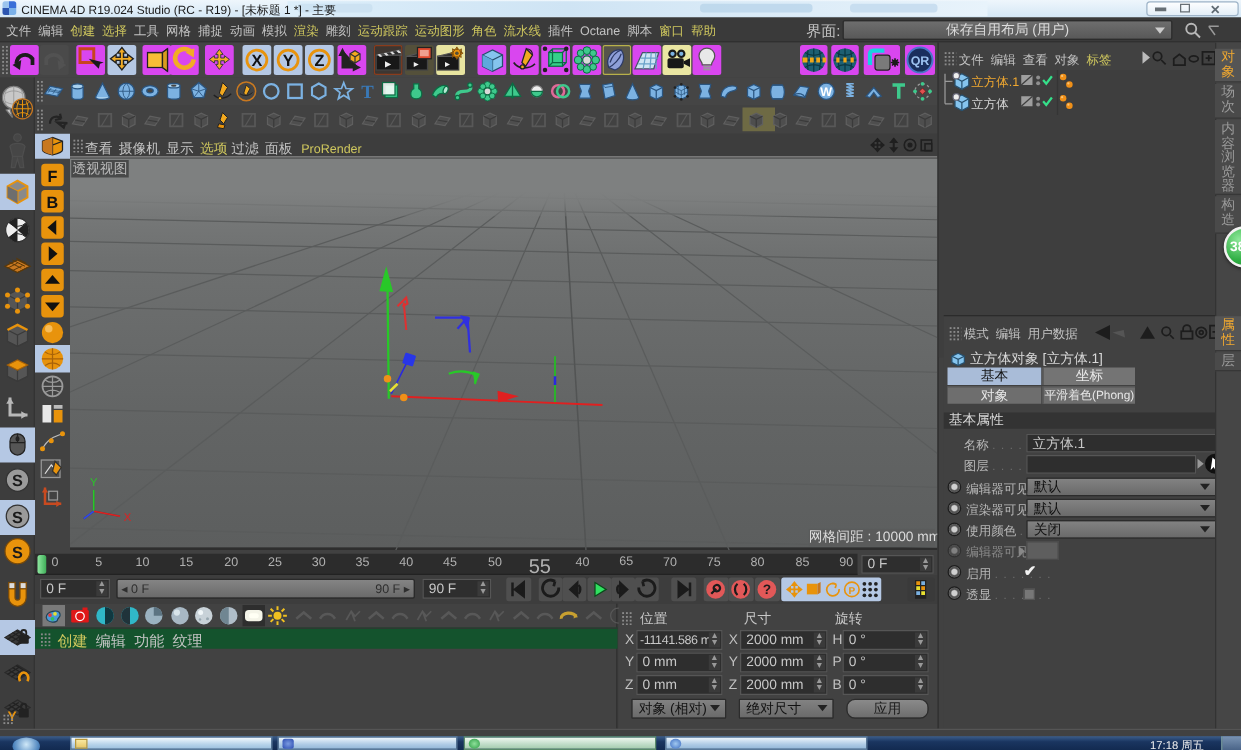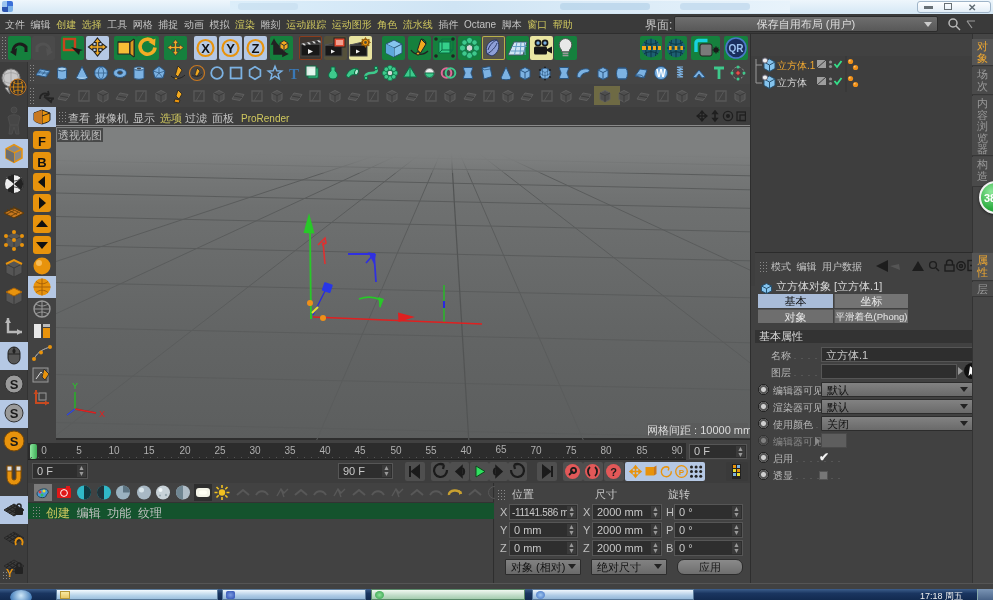--- a/index.html
+++ b/index.html
@@ -1,36 +1,37 @@
 <!DOCTYPE html>
 <html><head><meta charset="utf-8"><style>
 *{margin:0;padding:0;box-sizing:border-box}
 html,body{width:993px;height:600px;overflow:hidden;background:#414141;font-family:"Liberation Sans",sans-serif;position:relative}
 .a{position:absolute}
 .t{white-space:nowrap}
 .dots{background-image:radial-gradient(#8a8a8a 0.8px,transparent 0.9px);background-size:3px 3px}
 .mi{color:#c3c3c3;font-size:12px}
 .yl{color:#cfc75e}
-.btn1{position:absolute;top:2px;height:24px;width:23px;background:#15803d;border-radius:2px}
+.btn1{position:absolute;top:2px;height:24px;width:23px;background:#d946ef;border-radius:2px}
 .fld{position:absolute;background:#2e2e2e;border:1px solid #565656;color:#c8c8c8;font-size:11px;line-height:13px;padding-left:4px}
 .dd{position:absolute;background:linear-gradient(#828282,#6a6a6a);border:1px solid #2c2c2c;color:#111;font-size:11px;padding-left:5px;border-radius:1px}
 .ddarr{position:absolute;right:4px;top:4px;width:0;height:0;border-left:4px solid transparent;border-right:4px solid transparent;border-top:5px solid #222}
 .spin{position:absolute;right:1px;top:1px;bottom:1px;width:9px;background:#3a3a3a;color:#999;font-size:7px;line-height:6px;text-align:center}
 .vtab{position:absolute;left:972px;width:21px;background:#4a4a4a;color:#9a9a9a;text-align:center;font-size:11px;line-height:11.5px;padding-top:2px;border-bottom:1px solid #373737;overflow:hidden}
 .rlab{position:absolute;color:#b9b9b9;font-size:10px}
 .rdots{color:#6f6f6f;font-size:9px;letter-spacing:1px}
 .radio{position:absolute;width:11px;height:11px;border-radius:50%;border:1px solid #1e1e1e;background:radial-gradient(circle at 50% 50%,#cfcfcf 0 2px,#555 3px 4px,#9a9a9a 4.5px)}
 </style></head><body>
 
 <div class="a" style="left:0;top:0;width:993px;height:14px;background:linear-gradient(#eef6fc,#d4e7f5)">
  <div class="a" style="left:230px;top:1px;width:560px;height:12px;background:linear-gradient(90deg,#dceefa,#cfe4f4 40%,#e8f3fb)"></div>
     <div class="a" style="left:560px;top:3px;width:90px;height:7px;background:#b9d4ea;border-radius:3px;opacity:.8"></div>
     <div class="a" style="left:680px;top:3px;width:70px;height:7px;background:#c2daee;border-radius:3px;opacity:.8"></div>
     <div class="a" style="left:238px;top:3px;width:60px;height:7px;background:#c8deef;border-radius:3px;opacity:.7"></div>
  <div class="a" style="left:2px;top:1px;width:11px;height:11px;border-radius:2px;background:conic-gradient(#3a6fd8 0 90deg,#7ab0e8 0 180deg,#2c55b0 0 270deg,#9cc4ee 0)"></div>
+ <div class="a t" style="left:17px;top:2px;font-size:9.5px;color:#1a1a1a">CINEMA 4D R19.024 Studio (RC - R19) - [未标题 1 *] - 主要</div>
  <div class="a" style="left:917px;top:1px;width:74px;height:12px;background:linear-gradient(#fdfeff,#e3eef7);border:1px solid #9fb4c8;border-radius:3px"></div>
  <div class="a" style="left:924px;top:6px;width:9px;height:3px;background:#676f75"></div>
  <div class="a" style="left:944px;top:3px;width:8px;height:7px;border:1.5px solid #676f75"></div>
  <div class="a" style="left:968px;top:2px;color:#5f6a72;font-size:10px;font-weight:bold">✕</div>
 </div>
 
 <div class="a" style="left:0;top:14px;width:993px;height:20px;background:#3a3a3a;border-bottom:1px solid #2e2e2e">
  <div class="a t" style="left:5px;top:4px;font-size:10px;color:#c3c3c3">文件&nbsp;&nbsp;编辑&nbsp;&nbsp;<span class="yl">创建&nbsp;&nbsp;选择</span>&nbsp;&nbsp;工具&nbsp;&nbsp;网格&nbsp;&nbsp;捕捉&nbsp;&nbsp;动画&nbsp;&nbsp;模拟&nbsp;&nbsp;<span class="yl">渲染</span>&nbsp;&nbsp;雕刻&nbsp;&nbsp;<span class="yl">运动跟踪&nbsp;&nbsp;运动图形&nbsp;&nbsp;角色&nbsp;&nbsp;流水线</span>&nbsp;&nbsp;插件&nbsp;&nbsp;Octane&nbsp;&nbsp;脚本&nbsp;&nbsp;<span class="yl">窗口&nbsp;&nbsp;帮助</span></div>
  <div class="a mi t" style="left:645px;top:3px">界面:</div>
  <div class="a" style="left:674px;top:2px;width:264px;height:16px;background:linear-gradient(#6e6e6e,#585858);border:1px solid #2c2c2c;border-radius:2px;color:#ddd;font-size:11px;text-align:center;line-height:15px">保存自用布局 (用户)<span style="position:absolute;right:5px;top:5px;width:0;height:0;border-left:4px solid transparent;border-right:4px solid transparent;border-top:5px solid #ccc"></span></div>
@@ -741,34 +742,38 @@
 <div class="a" style="left:43px;top:2px;width:16px;text-align:center;color:#b0b0b0;font-size:10px">5</div>
 <div class="a" style="left:78px;top:2px;width:16px;text-align:center;color:#b0b0b0;font-size:10px">10</div>
 <div class="a" style="left:113px;top:2px;width:16px;text-align:center;color:#b0b0b0;font-size:10px">15</div>
 <div class="a" style="left:149px;top:2px;width:16px;text-align:center;color:#b0b0b0;font-size:10px">20</div>
 <div class="a" style="left:184px;top:2px;width:16px;text-align:center;color:#b0b0b0;font-size:10px">25</div>
 <div class="a" style="left:219px;top:2px;width:16px;text-align:center;color:#b0b0b0;font-size:10px">30</div>
 <div class="a" style="left:254px;top:2px;width:16px;text-align:center;color:#b0b0b0;font-size:10px">35</div>
 <div class="a" style="left:289px;top:2px;width:16px;text-align:center;color:#b0b0b0;font-size:10px">40</div>
 <div class="a" style="left:324px;top:2px;width:16px;text-align:center;color:#b0b0b0;font-size:10px">45</div>
 <div class="a" style="left:360px;top:2px;width:16px;text-align:center;color:#b0b0b0;font-size:10px">50</div>
-<div class="a" style="left:395px;top:2px;width:16px;text-align:center;color:#b0b0b0;font-size:10px">55</div>
+<div class="a" style="left:395px;top:2px;width:16px;text-align:center;color:#b0b0b0;font-size:16px">55</div>
 <div class="a" style="left:430px;top:2px;width:16px;text-align:center;color:#b0b0b0;font-size:10px">40</div>
 <div class="a" style="left:465px;top:1px;width:16px;text-align:center;color:#b0b0b0;font-size:10px">65</div>
 <div class="a" style="left:500px;top:2px;width:16px;text-align:center;color:#b0b0b0;font-size:10px">70</div>
 <div class="a" style="left:535px;top:2px;width:16px;text-align:center;color:#b0b0b0;font-size:10px">75</div>
 <div class="a" style="left:570px;top:2px;width:16px;text-align:center;color:#b0b0b0;font-size:10px">80</div>
 <div class="a" style="left:606px;top:2px;width:16px;text-align:center;color:#b0b0b0;font-size:10px">85</div>
 <div class="a" style="left:641px;top:2px;width:16px;text-align:center;color:#b0b0b0;font-size:10px">90</div>
 <div class="a" style="left:0;bottom:0;width:658px;height:3px;background-image:radial-gradient(#555 0.7px,transparent 0.8px);background-size:7px 3px"></div>
 </div>
 <div class="fld" style="left:689px;top:444px;width:58px;height:15px">0 F<span class="spin">▲<br>▼</span></div>
 
 <div class="a" style="left:28px;top:460px;width:722px;height:23px;background:#3d3d3d">
 <div class="fld" style="left:4px;top:3px;width:56px;height:16px;line-height:15px">0 F<span class="spin">▲<br>▼</span></div>
+<div class="a" style="left:65px;top:3px;width:239px;height:16px;background:linear-gradient(#848484,#6a6a6a);border:1px solid #2a2a2a;border-radius:2px;color:#2e2e2e;font-size:10px;line-height:15px">
+      <span style="position:absolute;left:3px">◂ 0 F</span>
+      <span style="position:absolute;right:3px">90 F ▸</span>
+    </div>
 <div class="fld" style="left:310px;top:3px;width:55px;height:16px;line-height:15px">90 F<span class="spin">▲<br>▼</span></div>
 <div class="a" style="left:377px;top:2px;width:20px;height:19px;background:#4f4f4f;border-radius:2px"><svg width="20" height="19">
         <path d="M5 4 v11 M14 4 l-7 5.5 l7 5.5 z" stroke="#1b1b1b" stroke-width="2" fill="#1b1b1b"></path>
       </svg></div>
 <div class="a" style="left:403.0px;top:2px;width:19px;height:19px;background:#4f4f4f;border-radius:2px"><svg width="19" height="19">
         <path d="M13 3 a6.5 6.5 0 1 0 3 5 M13 3 l-4-1 M13 3 l-1 4" stroke="#1b1b1b" stroke-width="2.2" fill="none"></path>
       </svg></div>
 <div class="a" style="left:422.3px;top:2px;width:19px;height:19px;background:#4f4f4f;border-radius:2px"><svg width="19" height="19">
         <path d="M12 4 l-6 5.5 l6 5.5 z M13 6 a5 5 0 0 1 0 7" stroke="#1b1b1b" stroke-width="1.5" fill="#1b1b1b"></path>
       </svg></div>
@@ -953,20 +958,35 @@
 <div class="fld" style="left:97px;top:57px;width:70px;height:16px;line-height:15px">2000 mm<span class="spin">▲<br>▼</span></div>
 <div class="a" style="left:171px;top:59px;color:#c0c0c0;font-size:11px">B</div>
 <div class="fld" style="left:179px;top:57px;width:69px;height:16px;line-height:15px">0 °<span class="spin">▲<br>▼</span></div>
 <div class="dd" style="left:10px;top:76px;width:76px;height:16px;line-height:15px">对象 (相对)<span class="ddarr"></span></div>
 <div class="dd" style="left:96px;top:76px;width:76px;height:16px;line-height:15px">绝对尺寸<span class="ddarr"></span></div>
 <div class="a" style="left:182px;top:76px;width:66px;height:16px;background:linear-gradient(#8a8a8a,#6e6e6e);border:1px solid #2c2c2c;border-radius:7px;color:#1a1a1a;font-size:11px;text-align:center;line-height:15px">应用</div>
 </div>
 
 <div class="a" style="left:750px;top:34px;width:243px;height:549px;background:#414141;border-left:1px solid #2e2e2e">
 
+ <div class="a" style="left:0;top:4px;width:243px;height:18px">
+  <div class="a dots" style="left:4px;top:3px;width:10px;height:12px"></div>
+  <div class="a t" style="left:16px;top:3px;font-size:10px;color:#c3c3c3">文件&nbsp;&nbsp;编辑&nbsp;&nbsp;查看&nbsp;&nbsp;对象&nbsp;&nbsp;<span class="yl">标签</span></div>
+  <div class="a" style="left:163px;top:3px;width:0;height:0;border-top:5px solid transparent;border-bottom:5px solid transparent;border-left:6px solid #bbb"></div>
+  <svg class="a" style="left:170px;top:1px" width="52" height="16">
+        <g stroke="#1d1d1d" stroke-width="1.4" fill="none">
+          <circle cx="5" cy="6" r="3.4"></circle>
+          <path d="M8 9 l3.5 3.5"></path>
+          <path d="M18 13 v-5 l4.5-3.5 l4.5 3.5 v5 z"></path>
+          <ellipse cx="34" cy="8" rx="3.6" ry="2.4"></ellipse>
+          <rect x="41" y="2.5" width="10" height="10"></rect>
+          <path d="M46 5 v5 M43.5 7.5 h5"></path>
+        </g>
+      </svg>
+ </div>
 
  <div class="a" style="left:0;top:22px;width:222px;height:230px;background:#3e3e3e">
   <svg class="a" style="left:0;top:0" width="222" height="60">
    <path d="M5 3 v24 M5 9 h6 M5 27 h6" stroke="#9a9a9a" fill="none"></path>
    <g>
           <path d="M13 6 l5.5-3 l5.5 3 v6.5 l-5.5 3 l-5.5-3 z" fill="#85c4ee" stroke="#27506e"></path>
           <path d="M13 6 l5.5 3 l5.5-3 M18.5 9 v6.5" stroke="#27506e" fill="none"></path>
           <circle cx="14" cy="4.5" r="2.6" fill="#eee" stroke="#667"></circle>
         </g>
    <g transform="translate(0 17)">

